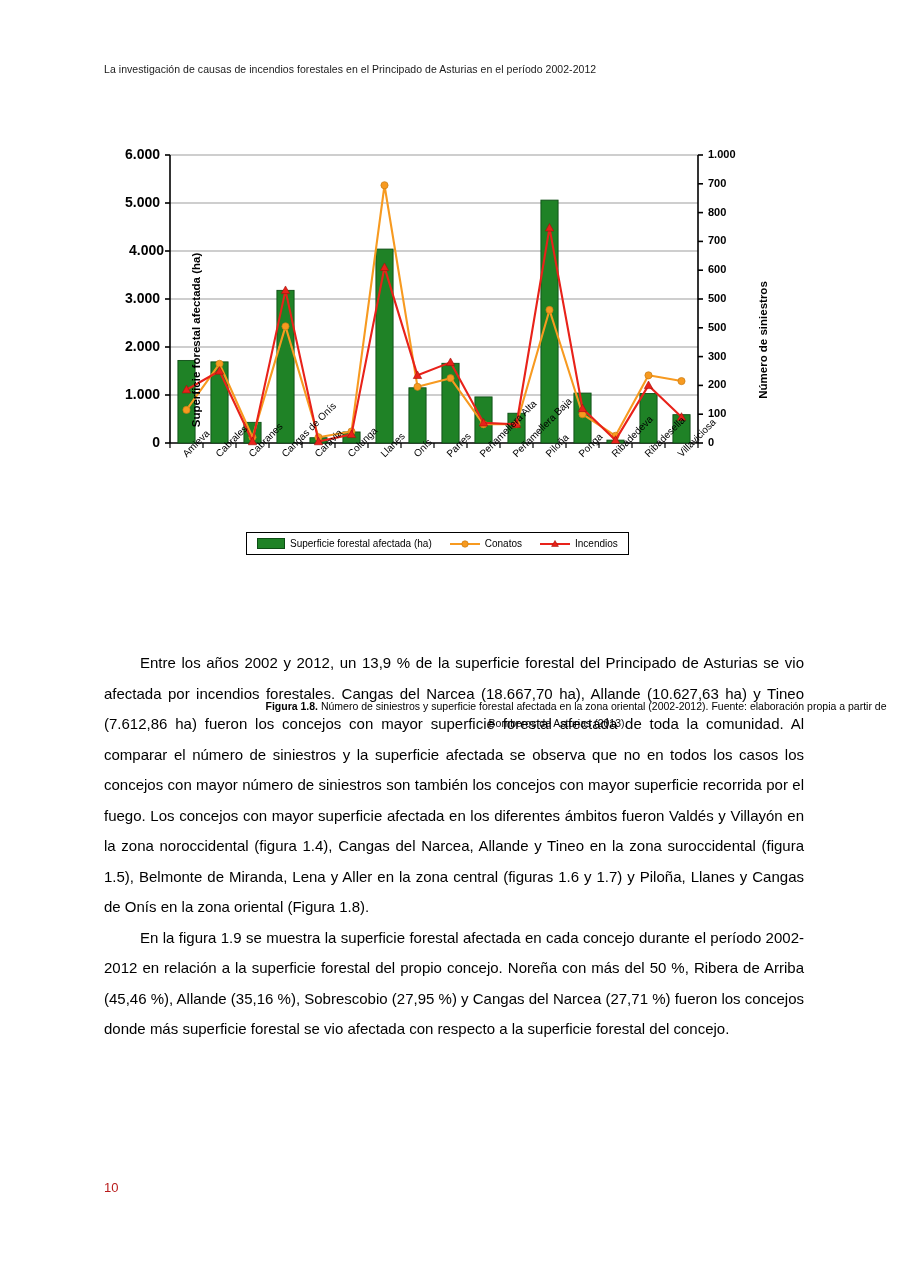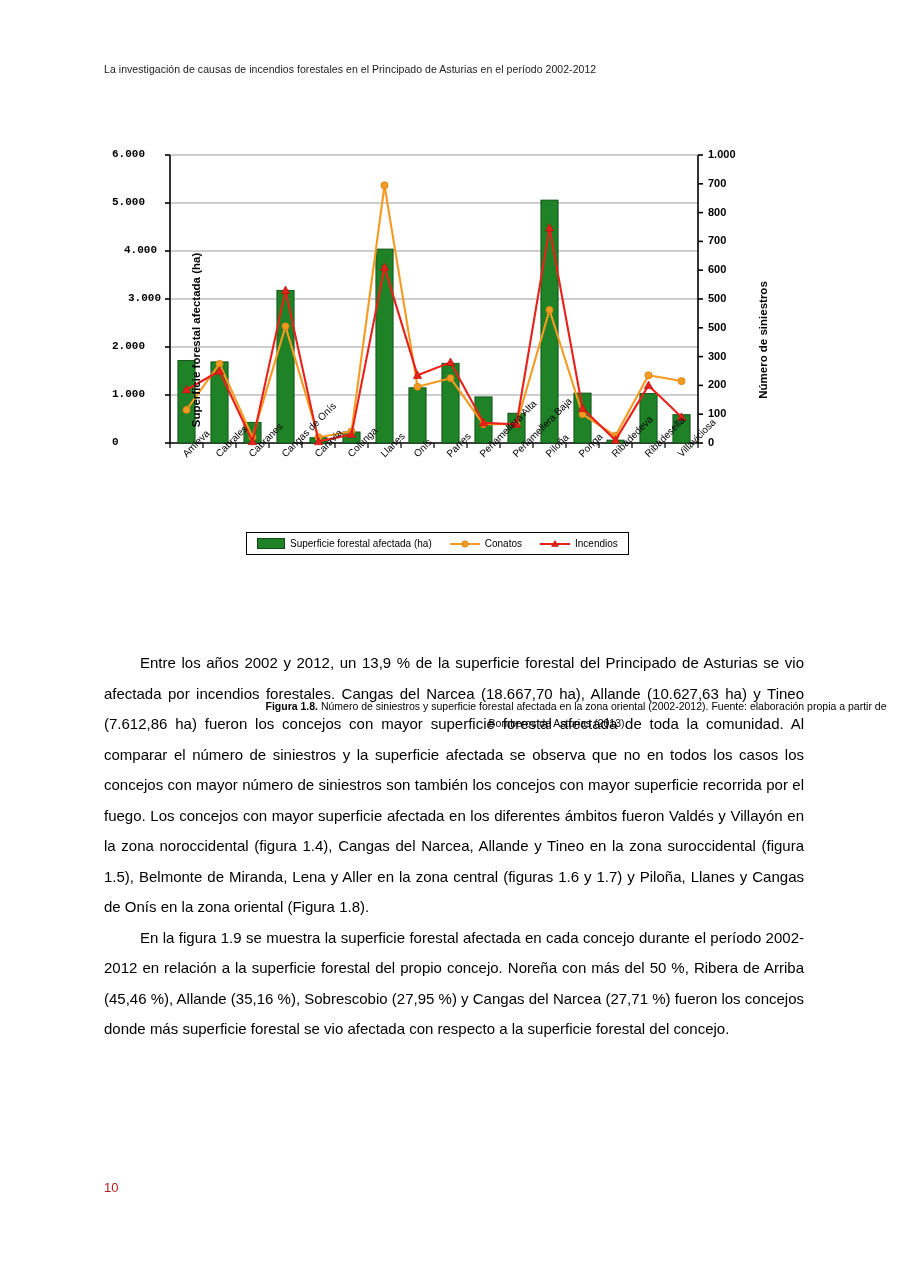--- a/index.html
+++ b/index.html
@@ -89,26 +89,26 @@
     text-align: center;
     font-size: 11.5px;
     font-weight: bold;
     color: #000;
     white-space: nowrap;
   }
 
   
   .ytick {
     position: absolute;
-    font-size: 11px;
+    font-size: 14px;
     font-weight: bold;
     color: #000;
+    text-align: right;
     width: 48px;
     line-height: 11px;
-    font-family: Liberation Mono, monospace;
   }
   .ytick-right {
     position: absolute;
     font-size: 11px;
     font-weight: bold;
     color: #000;
     text-align: left;
     width: 48px;
     line-height: 11px;
   }
@@ -341,22 +341,22 @@
           </svg>
 
         <div class="axis-title-left">Superficie forestal afectada (ha)</div>
 
         <div class="axis-title-right">Número de siniestros</div>
 
         <div id="ytick-layer">
             <div class="ytick" style="left: 8px; top: 309px;">0</div>
             <div class="ytick" style="left: 8px; top: 261px;">1.000</div>
             <div class="ytick" style="left: 8px; top: 213px;">2.000</div>
-            <div class="ytick" style="left: 24px; top: 165px;">3.000</div>
-            <div class="ytick" style="left: 20px; top: 117px;">4.000</div>
+            <div class="ytick" style="left: 8px; top: 165px;">3.000</div>
+            <div class="ytick" style="left: 12px; top: 117px;">4.000</div>
             <div class="ytick" style="left: 8px; top: 69px;">5.000</div>
             <div class="ytick" style="left: 8px; top: 21px;">6.000</div>
           </div>
         <div id="y2tick-layer">
             <div class="ytick-right" style="left: 604px; top: 309px;">0</div>
             <div class="ytick-right" style="left: 604px; top: 280.2px;">100</div>
             <div class="ytick-right" style="left: 604px; top: 251.4px;">200</div>
             <div class="ytick-right" style="left: 604px; top: 222.6px;">300</div>
             <div class="ytick-right" style="left: 604px; top: 193.8px;">500</div>
             <div class="ytick-right" style="left: 604px; top: 165px;">500</div>

